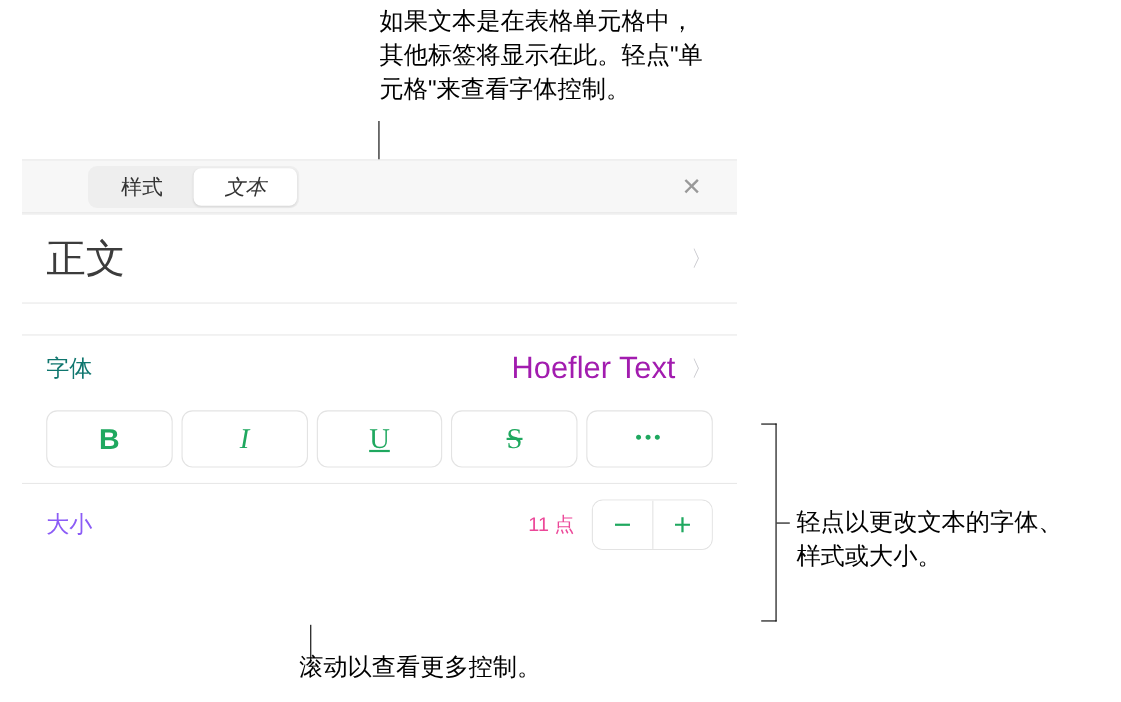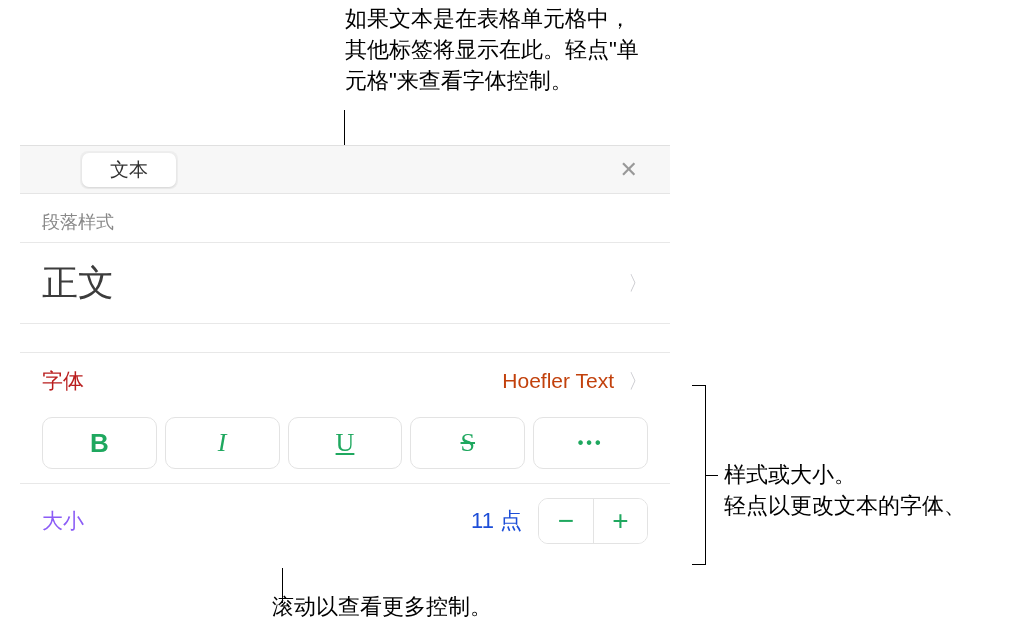--- a/index.html
+++ b/index.html
@@ -52,20 +52,21 @@
       padding: 4px 28px;
       font-size: 19px;
       color: #333;
       cursor: pointer;
       border-radius: 7px;
     }
     .tab.active {
       background: #fff;
       font-weight: 500;
       box-shadow: 0 1px 2px rgba(0,0,0,0.1);
+      font-style: italic;
     }
     .close-btn {
       margin-left: auto;
       font-size: 22px;
       color: #999;
       cursor: pointer;
       padding: 4px 10px;
     }
     
     .section-label {
@@ -85,27 +86,27 @@
     }
     .row.tall { height: 82px; }
     .row .title {
       font-size: 36px;
       color: #3c3c3c;
       font-weight: 400;
       flex: 1;
     }
     .row .label {
       font-size: 21px;
-      color: #b91c1c;
+      color: #0f766e;
       flex-shrink: 0;
     }
     .row .value {
       margin-left: auto;
-      font-size: 21px;
-      color: #c2410c;
+      font-size: 28px;
+      color: #a21caf;
       margin-right: 14px;
     }
     .chevron {
       color: #c7c7cc;
       font-size: 20px;
     }
     
     .row.font-row {
       padding-top: 14px;
       padding-bottom: 14px;
@@ -148,22 +149,22 @@
       display: flex;
       align-items: center;
       padding: 14px 22px 0;
     }
     .size-label {
       font-size: 21px;
       color: #8b5cf6;
     }
     .size-value {
       margin-left: auto;
-      font-size: 22px;
-      color: #1d4ed8;
+      font-size: 18px;
+      color: #ec4899;
       margin-right: 16px;
     }
     .stepper {
       display: flex;
       border: 1.5px solid #e3e3e3;
       border-radius: 10px;
       overflow: hidden;
     }
     .stepper-btn {
       width: 54px;
@@ -192,43 +193,45 @@
 <body>
 
 <div class="callout" style="left:345px; top:4px; width:300px;">
   <span>如果文本是在表格单元格中，其他标签将显示在此。轻点"单元格"来查看字体控制。</span>
 </div>
 <div class="callout-line" style="left:344px; top:110px; width:1px; height:55px;"></div>
 
 <div class="bracket" style="left:692px; top:385px; width:14px; height:180px;"></div>
 <div class="callout-line" style="left:706px; top:475px; width:12px; height:1px;"></div>
 <div class="callout" style="left:724px; top:460px;">
+  <div>轻点以更改文本的字体、</div>
   <div>样式或大小。</div>
-  <div>轻点以更改文本的字体、</div>
 </div>
 
 <div class="callout-line" style="left:282px; top:568px; width:1px; height:35px;"></div>
 <div class="callout" style="left:272px; top:592px;">
   <span>滚动以查看更多控制。</span>
 </div>
 
 <div class="panel">
 
   <div class="tab-bar">
     <div class="tabs">
+      <div class="tab">
+        <span>样式</span>
+      </div>
       <div class="tab active">
         <span>文本</span>
       </div>
     </div>
     <div class="close-btn">
       <span>✕</span>
     </div>
   </div>
 
-  <div class="section-label">段落样式</div>
 
   <div class="row tall">
     <div class="title">正文</div>
     <div class="chevron">〉</div>
   </div>
 
   <div class="row font-row">
     <div class="label">字体</div>
     <div class="value">Hoefler Text</div>
     <div class="chevron">〉</div>

